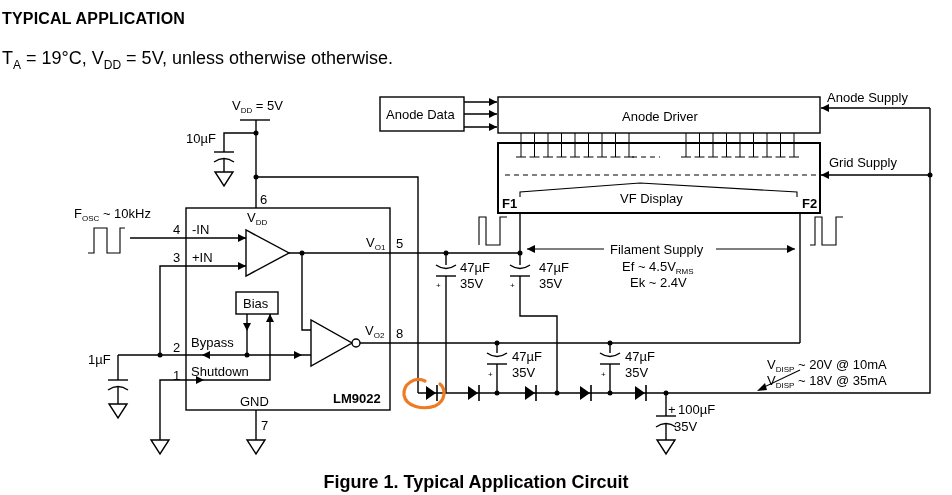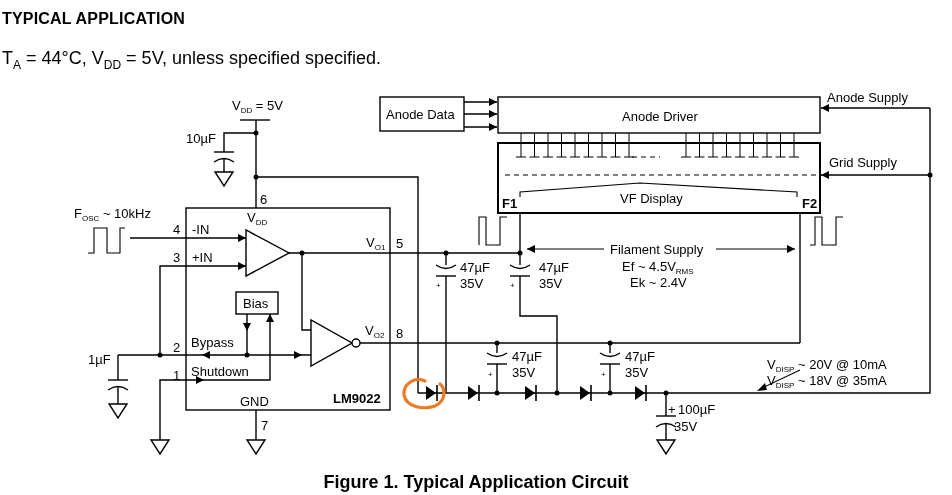--- a/index.html
+++ b/index.html
@@ -18,21 +18,21 @@
   .arrow { fill: #000; }
   .lbl { font-size: 13px; }
   .lbl-s { font-size: 8px; }
   .lbl-b { font-size: 13px; font-weight: bold; }
   .dash { stroke: #000; stroke-width: 1.2; stroke-dasharray: 5 4; fill: none; }
 </style>
 </head>
 <body>
 
 <div class="section-title">TYPICAL APPLICATION</div>
-<div class="conditions"><span>T</span><sub>A</sub><span> = 44°C, V</span><sub>DD</sub><span> = 5V, unless specified specified.</span></div>
+<div class="conditions"><span>T</span><sub>A</sub><span> = 19°C, V</span><sub>DD</sub><span> = 5V, unless otherwise otherwise.</span></div>
 
 <svg class="schematic" width="952" height="495" viewBox="0 0 952 495">
   <defs>
     <g id="gnd">
         <polygon points="-9,0 9,0 0,14" fill="#fff" stroke="#000" stroke-width="1.4"></polygon>
       </g>
   </defs>
 
   <g>
     <line class="w" x1="240" y1="120" x2="270" y2="120"></line>

